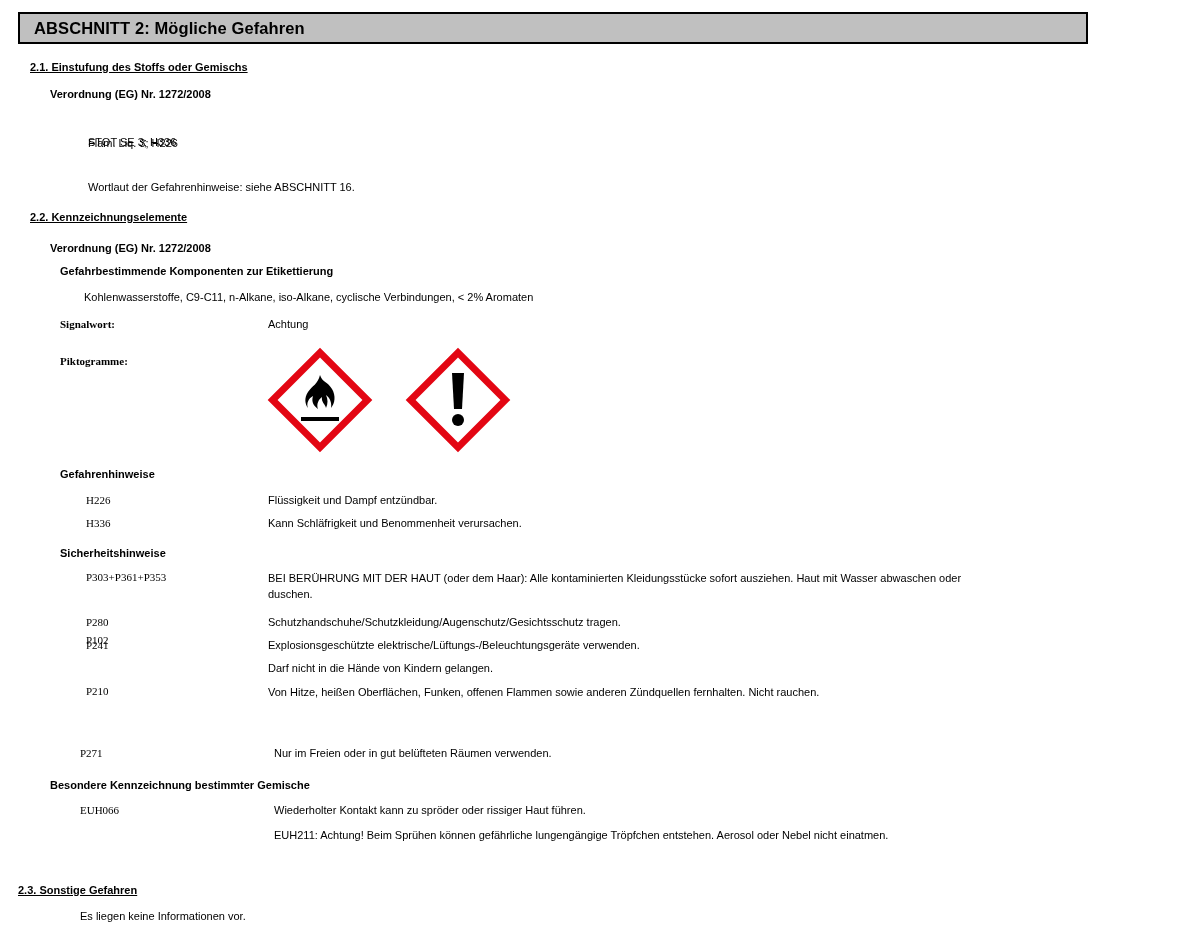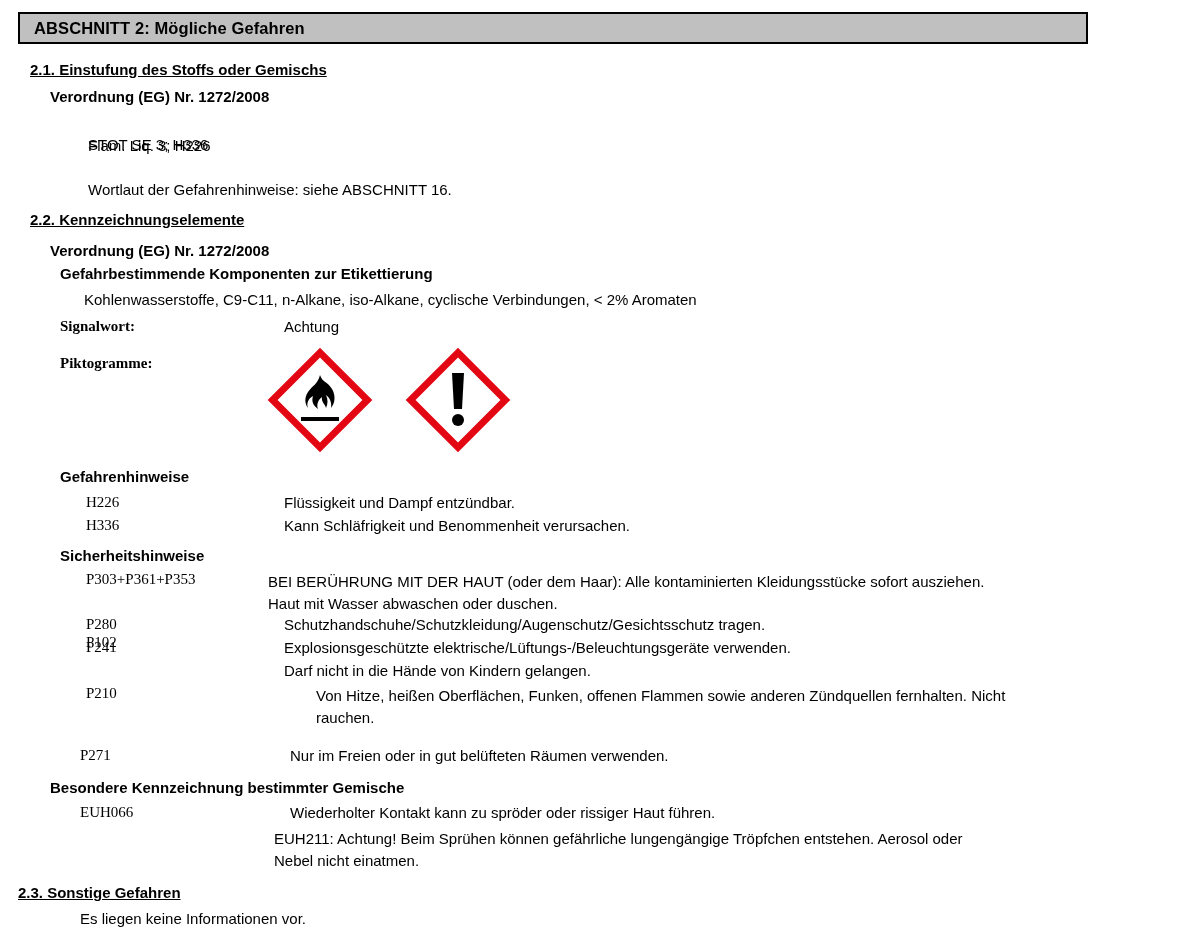--- a/index.html
+++ b/index.html
@@ -48,32 +48,31 @@
     position: absolute;
     white-space: pre;
     line-height: 1.0;
   }
   .u {
     text-decoration: underline;
   }
   .b {
     font-weight: bold;
   }
-  .f16 { font-size: 15px; }
+  .f16 { font-size: 11px; }
 
   
   .row-label {
     position: absolute;
     white-space: pre;
     font-family: Liberation Serif, serif;
   }
   .row-value {
     position: absolute;
     white-space: pre;
-    margin-left: 16px;
   }
   .wrapval {
     position: absolute;
     white-space: normal;
     line-height: 1.45;
   }
 
   
   .ghs {
     position: absolute;
@@ -171,21 +170,21 @@
   <div class="row-label f16" style="left:86px; top:616px;">P280</div>
   <div class="row-value f16" style="left:268px; top:616px;">Schutzhandschuhe/Schutzkleidung/Augenschutz/Gesichtsschutz tragen.</div>
 
   <div class="row-label f16" style="left:86px; top:639px;">P241</div>
   <div class="row-value f16" style="left:268px; top:639px;">Explosionsgeschützte elektrische/Lüftungs-/Beleuchtungsgeräte verwenden.</div>
 
   <div class="row-label f16" style="left:86px; top:634px;text-align:center;">P102</div>
   <div class="row-value f16" style="left:268px; top:662px;">Darf nicht in die Hände von Kindern gelangen.</div>
 
   <div class="row-label f16" style="left:86px; top:685px;">P210</div>
-  <div class="wrapval f16" style="left:268px; top:685px; width:710px;margin-left:48px;">Von Hitze, heißen Oberflächen, Funken, offenen Flammen sowie anderen Zündquellen fernhalten. Nicht rauchen.</div>
+  <div class="wrapval f16" style="left:268px; top:685px; width:710px;">Von Hitze, heißen Oberflächen, Funken, offenen Flammen sowie anderen Zündquellen fernhalten. Nicht rauchen.</div>
 
   <div class="row-label f16" style="left:80px; top:747px;">P271</div>
   <div class="row-value f16" style="left:274px; top:747px;">Nur im Freien oder in gut belüfteten Räumen verwenden.</div>
 
   <div class="blk b f16" style="left:50px; top:780px;">Besondere Kennzeichnung bestimmter Gemische</div>
 
   <div class="row-label f16" style="left:80px; top:804px;">EUH066</div>
   <div class="row-value f16" style="left:274px; top:804px;">Wiederholter Kontakt kann zu spröder oder rissiger Haut führen.</div>
 
   <div class="wrapval f16" style="left:274px; top:828px; width:700px;">EUH211: Achtung! Beim Sprühen können gefährliche lungengängige Tröpfchen entstehen. Aerosol oder Nebel nicht einatmen.</div>

